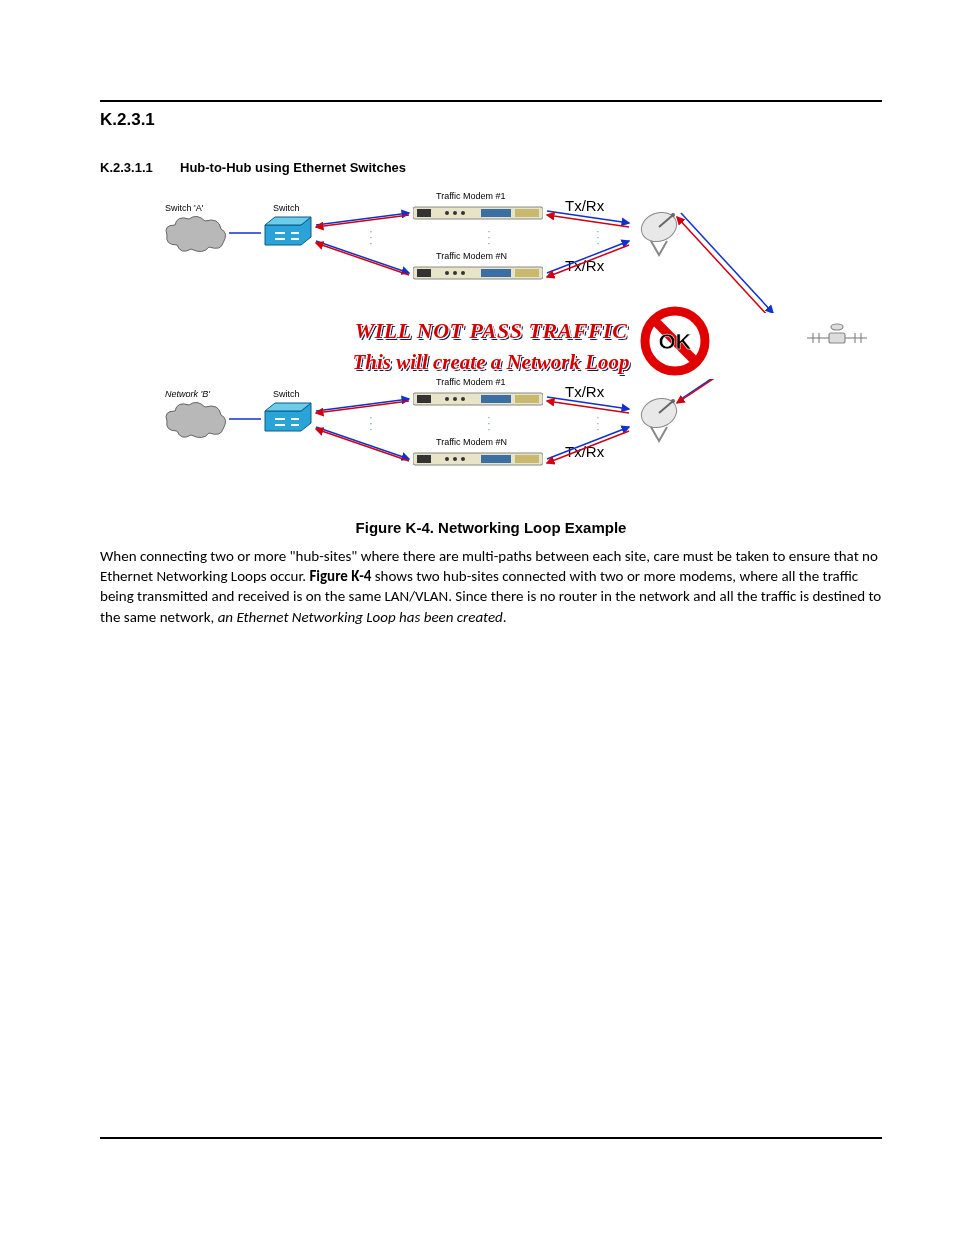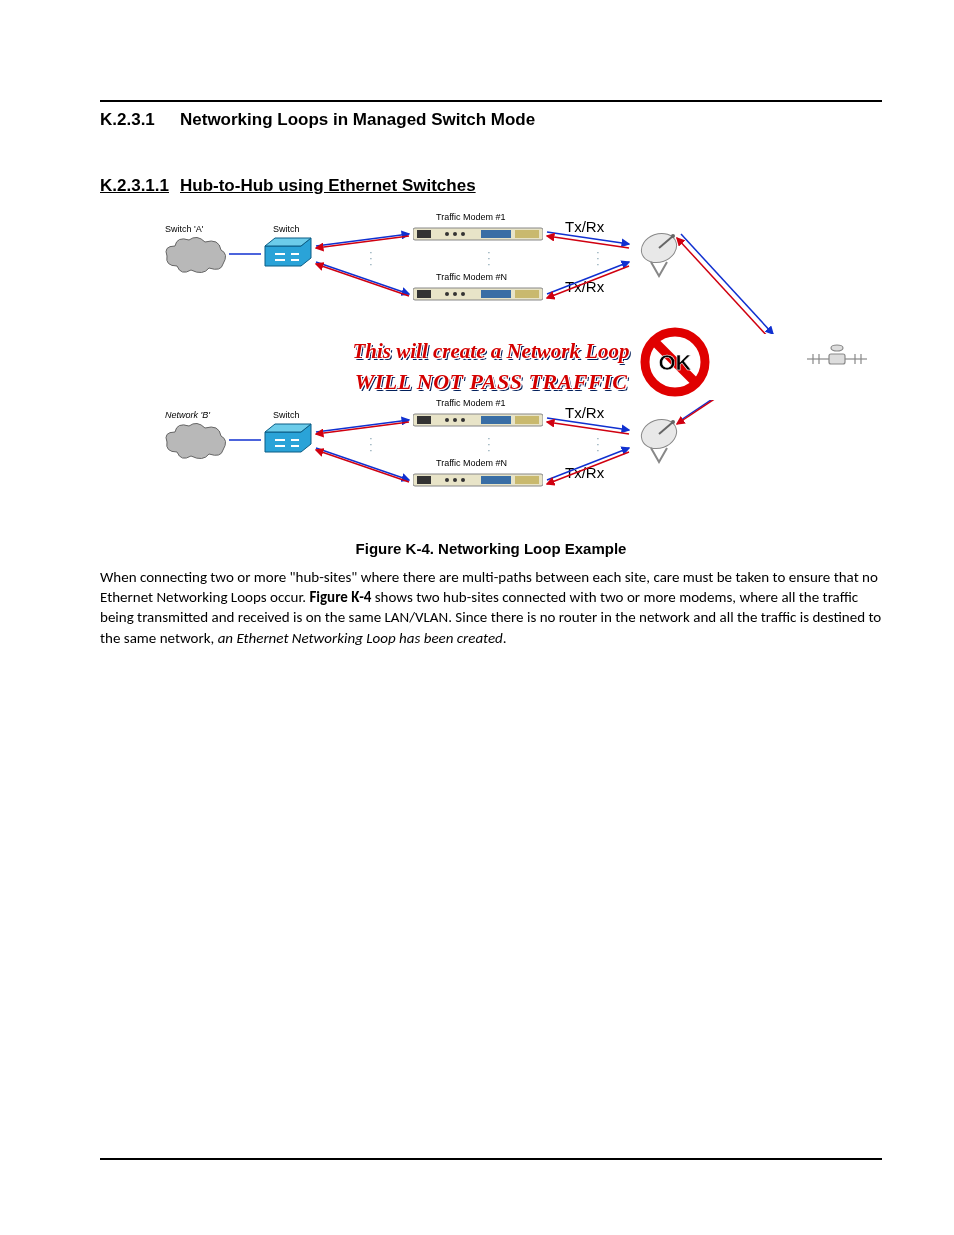--- a/index.html
+++ b/index.html
@@ -22,24 +22,23 @@
   }
   .heading-1 {
     font-weight: bold;
     font-size: 17px;
     margin: 4px 0 18px 0;
     display: flex;
   }
   .heading-1 .num { width: 80px; flex: 0 0 80px; }
   .heading-2 {
     font-weight: bold;
-    font-size: 17px;
-    margin: 46px 0 18px 0;
+    font-size: 13px;
+    margin: 30px 0 18px 0;
     display: flex;
-    text-decoration: underline;
   }
   .heading-2 .num { width: 80px; flex: 0 0 80px; }
   .figure-area {
     margin: 4px auto 8px auto;
     width: 680px;
     position: relative;
     font-family: Arial, sans-serif;
   }
   .diagram-half {
     position: relative;
@@ -157,21 +156,20 @@
 </style>
 </head>
 <body>
 
 <div class="page">
 
   <hr class="rule">
 
   <div class="heading-1">
     <span class="num">K.2.3.1</span>
-    <span>Networking Loops in Managed Switch Mode</span>
   </div>
 
   <div class="heading-2">
     <span class="num">K.2.3.1.1</span>
     <span>Hub-to-Hub using Ethernet Switches</span>
   </div>
 
   <div class="figure-area">
 
     <div class="sat">
@@ -270,22 +268,22 @@
         <line x1="396" y1="80" x2="478" y2="48" stroke="#1030d0" stroke-width="1.5" marker-end="url(#ab)"></line>
         <line x1="478" y1="52" x2="396" y2="84" stroke="#d00010" stroke-width="1.5" marker-end="url(#ar)"></line>
         <line x1="530" y1="20" x2="622" y2="120" stroke="#1030d0" stroke-width="1.5" marker-end="url(#ab)"></line>
         <line x1="618" y1="124" x2="526" y2="24" stroke="#d00010" stroke-width="1.5" marker-end="url(#ar)"></line>
       </svg>
       <div class="vdots">·<br>·<br>·</div>
       <div class="vdots2">·<br>·<br>·</div>
       <div class="vdots3">·<br>·<br>·</div>
     </div>
 
+    <div class="loop-text" style="font-size:22px;letter-spacing:0.5px;">WILL NOT PASS TRAFFIC</div>
     <div class="loop-text">This will create a Network Loop</div>
-    <div class="loop-text" style="font-size:22px;letter-spacing:0.5px;">WILL NOT PASS TRAFFIC</div>
 
     <div class="diagram-half">
       <span class="lbl" style="left:14px;top:10px;font-style:italic;">Network 'B'</span>
       <span class="lbl" style="left:122px;top:10px;">Switch</span>
       <span class="lbl" style="left:285px;top:-2px;">Traffic Modem #1</span>
       <span class="lbl" style="left:285px;top:58px;">Traffic Modem #N</span>
       <span class="txrx" style="left:414px;top:4px;">Tx/Rx</span>
       <span class="txrx" style="left:414px;top:64px;">Tx/Rx</span>
 
       <div class="cloud" style="top:22px;">

